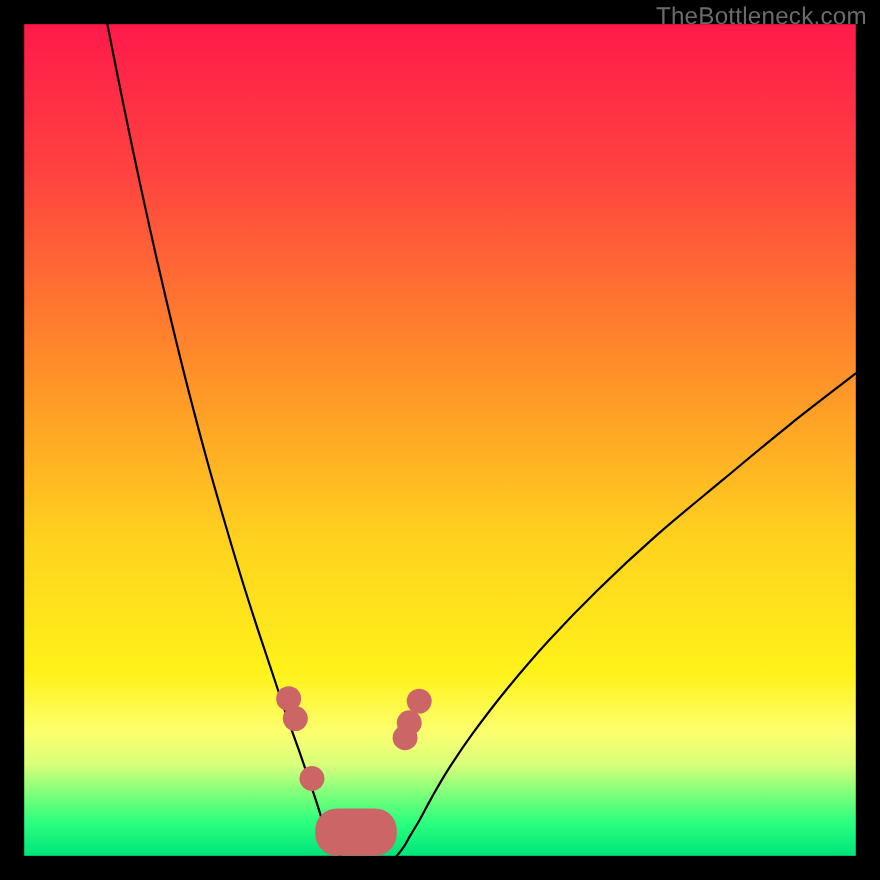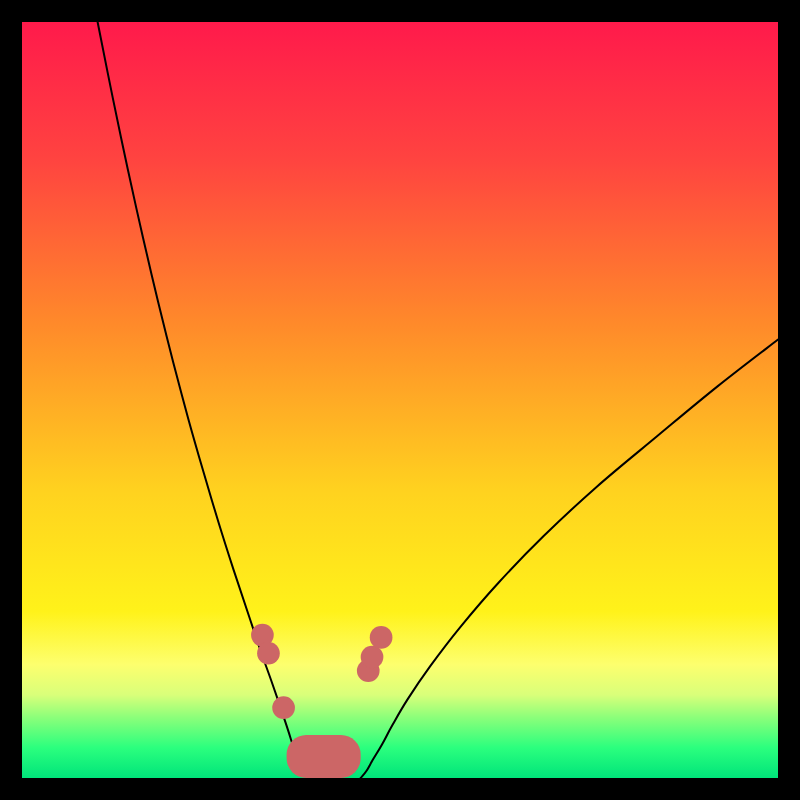--- a/index.html
+++ b/index.html
@@ -55,13 +55,14 @@
         <path d="M 338.69 756.00 C 339.78 754.64, 342.56 751.71, 344.74 748.44 C 346.91 745.17, 348.06 742.48, 350.78 737.86 C 353.51 733.23, 356.32 729.00, 359.86 722.74 C 363.39 716.48, 365.81 711.24, 370.44 703.08 C 375.07 694.92, 378.76 687.99, 385.56 677.38 C 392.36 666.76, 398.71 657.18, 408.24 644.11 C 417.77 631.05, 426.23 619.77, 438.48 604.80 C 450.73 589.83, 461.31 577.28, 476.28 560.95 C 491.25 544.62, 503.95 531.36, 521.64 514.08 C 539.33 496.80, 554.15 482.90, 574.56 464.94 C 594.97 446.98, 613.27 432.39, 635.04 414.29 C 656.81 396.19, 673.75 381.81, 695.52 364.39 C 717.29 346.97, 745.11 325.96, 756.00 317.52" fill="none" stroke="#000000" stroke-width="2" stroke-linecap="round"></path>
         <rect x="264.60" y="712.91" width="74.09" height="43.09" rx="19.66" ry="19.66" fill="#cc6666"></rect>
         <circle cx="240.41" cy="613.12" r="11.34" fill="#cc6666"></circle>
         <circle cx="246.46" cy="631.26" r="11.34" fill="#cc6666"></circle>
         <circle cx="261.58" cy="685.69" r="11.34" fill="#cc6666"></circle>
         <circle cx="346.25" cy="648.65" r="11.34" fill="#cc6666"></circle>
         <circle cx="350.03" cy="635.04" r="11.34" fill="#cc6666"></circle>
         <circle cx="359.10" cy="615.38" r="11.34" fill="#cc6666"></circle>
       </svg>
   </div>
+  <div class="watermark">TheBottleneck.com</div>
 </div>
 
 </body></html>

